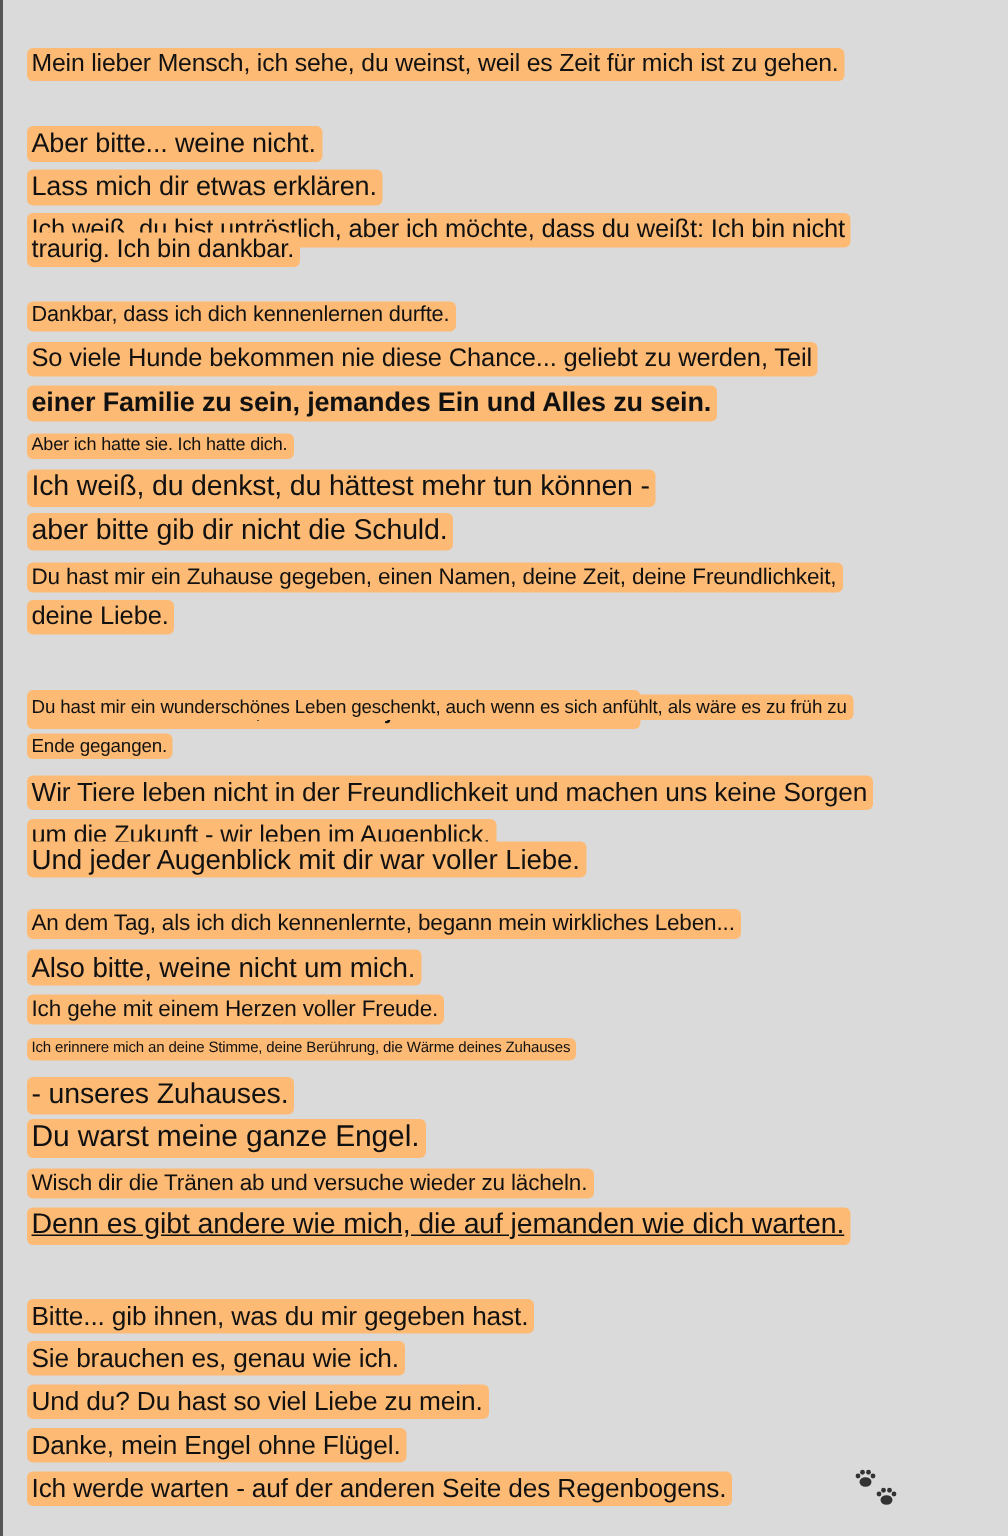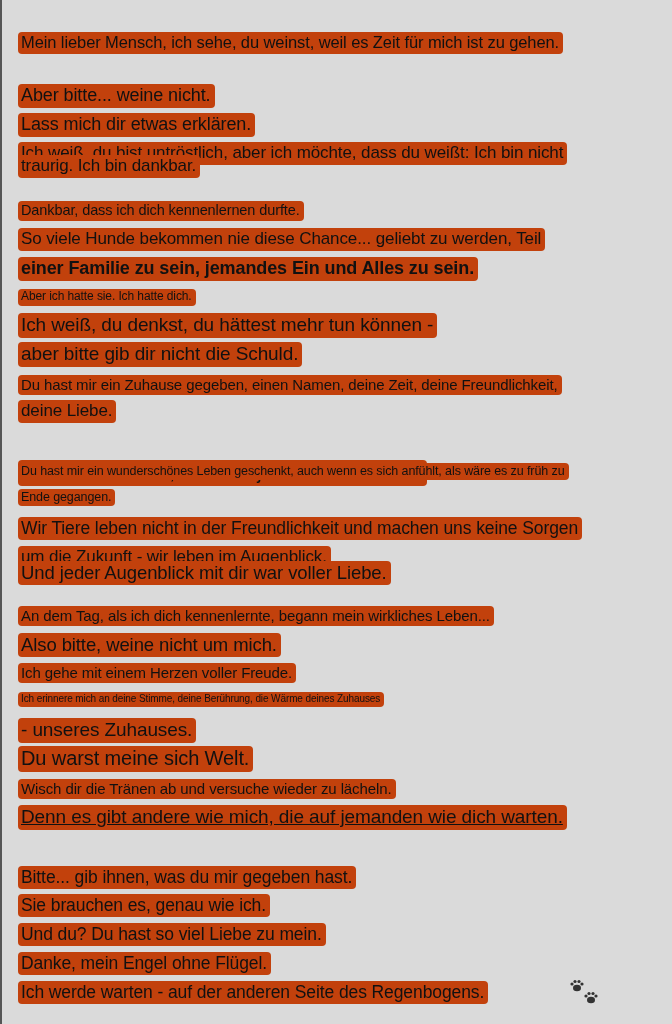--- a/index.html
+++ b/index.html
@@ -19,21 +19,21 @@
       position: absolute;
       left: 0;
       top: 0;
       width: 2px;
       height: 1024px;
       background: #555;
     }
     .line {
       position: absolute;
       left: 18px;
-      background: #c2410c;
+      background: #fdba74;
       border-radius: 4px;
       padding: 1px 4px 2px 3px;
       white-space: nowrap;
       line-height: 1.15;
       letter-spacing: -0.1px;
     }
     .paw {
       position: absolute;
       left: 568px;
       top: 978px;
@@ -64,21 +64,21 @@
   <div class="line" style="top: 463px; font-size: 12.5px;">Du hast mir ein wunderschönes Leben geschenkt, auch wenn es sich anfühlt, als wäre es zu früh zu</div>
   <div class="line" style="top: 489px; font-size: 12.5px;">Ende gegangen.</div>
   <div class="line" style="top: 517px; font-size: 17.5px;">Wir Tiere leben nicht in der Freundlichkeit und machen uns keine Sorgen</div>
   <div class="line" style="top: 546px; font-size: 17px;">um die Zukunft - wir leben im Augenblick.</div>
   <div class="line" style="top: 561px; font-size: 18.5px;">Und jeder Augenblick mit dir war voller Liebe.</div>
   <div class="line" style="top: 606px; font-size: 15px;">An dem Tag, als ich dich kennenlernte, begann mein wirkliches Leben...</div>
   <div class="line" style="top: 633px; font-size: 18.5px;">Also bitte, weine nicht um mich.</div>
   <div class="line" style="top: 663px; font-size: 15px;">Ich gehe mit einem Herzen voller Freude.</div>
   <div class="line" style="top: 692px; font-size: 10px;">Ich erinnere mich an deine Stimme, deine Berührung, die Wärme deines Zuhauses</div>
   <div class="line" style="top: 718px; font-size: 19px;">- unseres Zuhauses.</div>
-  <div class="line" style="top: 746px; font-size: 20px;">Du warst meine sich Welt.</div>
+  <div class="line" style="top: 746px; font-size: 20px;">Du warst meine ganze Engel.</div>
   <div class="line" style="top: 779px; font-size: 15px;">Wisch dir die Tränen ab und versuche wieder zu lächeln.</div>
   <div class="line" style="top: 805px; font-size: 19px; text-decoration: underline;">Denn es gibt andere wie mich, die auf jemanden wie dich warten.</div>
   <div class="line" style="top: 866px; font-size: 17.5px;">Bitte... gib ihnen, was du mir gegeben hast.</div>
   <div class="line" style="top: 894px; font-size: 17.5px;">Sie brauchen es, genau wie ich.</div>
   <div class="line" style="top: 923px; font-size: 17.5px;">Und du? Du hast so viel Liebe zu mein.</div>
   <div class="line" style="top: 952px; font-size: 17.5px;">Danke, mein Engel ohne Flügel.</div>
   <div class="line" style="top: 981px; font-size: 17.5px;">Ich werde warten - auf der anderen Seite des Regenbogens.</div>
 </div>
 
 <svg class="paw" viewBox="0 0 34 30">

